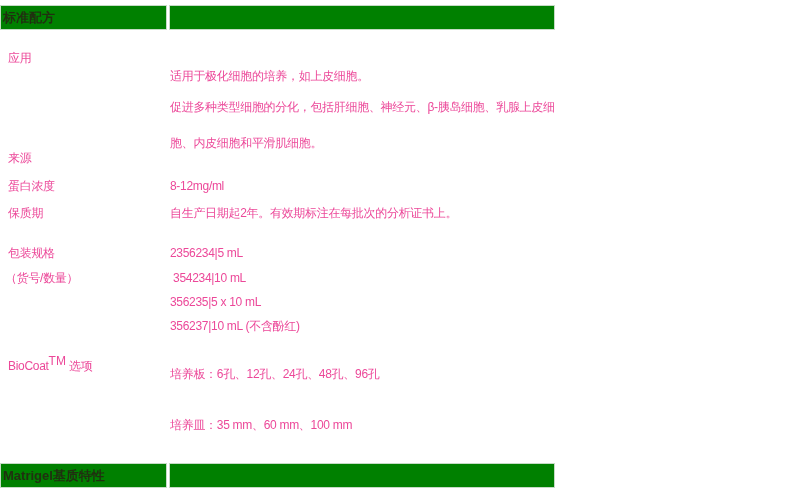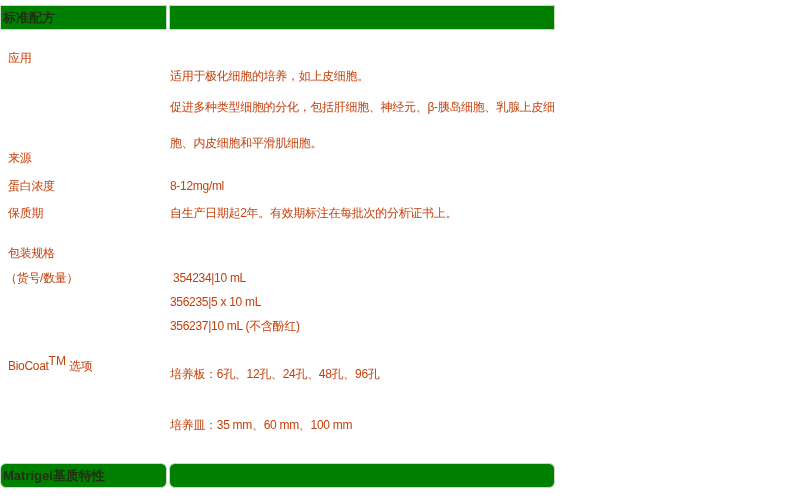--- a/index.html
+++ b/index.html
@@ -14,36 +14,36 @@
   .bar-cell {
     position: absolute;
     height: 25px;
     background: #008000;
     border: 1px solid #c5dbc5;
     box-sizing: border-box;
   }
   .bar-cell-left  { left: 0;   width: 167px; }
   .bar-cell-right { left: 169px; width: 386px; }
   .bar-top    { top: 5px; }
-  .bar-bottom { top: 463px; border-radius: 6px; }
+  .bar-bottom { top: 463px; }
   .bar-title {
     display: block;
     padding-left: 2px;
     line-height: 23px;
     font-size: 13px;
     font-weight: bold;
     color: #203010;
     white-space: nowrap;
     letter-spacing: 0;
   }
   .txt {
     position: absolute;
     font-size: 12px;
     line-height: 16px;
-    color: #c2410c;
+    color: #ec4899;
     letter-spacing: -0.3px;
     white-space: pre;
   }
   .lbl { left: 8px; width: 155px; }
   .val { left: 170px; width: 400px; }
   .wrap {
     white-space: pre-wrap;
     line-height: 36px;
     width: 396px;
   }
@@ -70,20 +70,21 @@
   <div class="txt lbl" style="top:150px">来源</div>
 
   <div class="txt lbl" style="top:178px">蛋白浓度</div>
   <div class="txt val" style="top:178px">8-12mg/ml</div>
 
   <div class="txt lbl" style="top:205px">保质期</div>
   <div class="txt val" style="top:205px">自生产日期起2年。有效期标注在每批次的分析证书上。</div>
 
   <div class="txt lbl" style="top:245px">包装规格</div>
   <div class="txt lbl" style="top:270px; left:5px">（货号/数量）</div>
+  <div class="txt val" style="top:245px">2356234|5 mL</div>
   <div class="txt val" style="top:270px"> 354234|10 mL</div>
   <div class="txt val" style="top:294px">356235|5 x 10 mL</div>
   <div class="txt val" style="top:318px">356237|10 mL (不含酚红)</div>
 
   <div class="txt lbl" style="top:353px"><span>BioCoat</span><sup class="tm">TM</sup><span> 选项</span></div>
   <div class="txt val" style="top:366px">培养板：6孔、12孔、24孔、48孔、96孔</div>
   <div class="txt val" style="top:417px">培养皿：35 mm、60 mm、100 mm</div>
 
   <div class="bar-cell bar-cell-left bar-bottom">
     <span class="bar-title">Matrigel基质特性</span>

